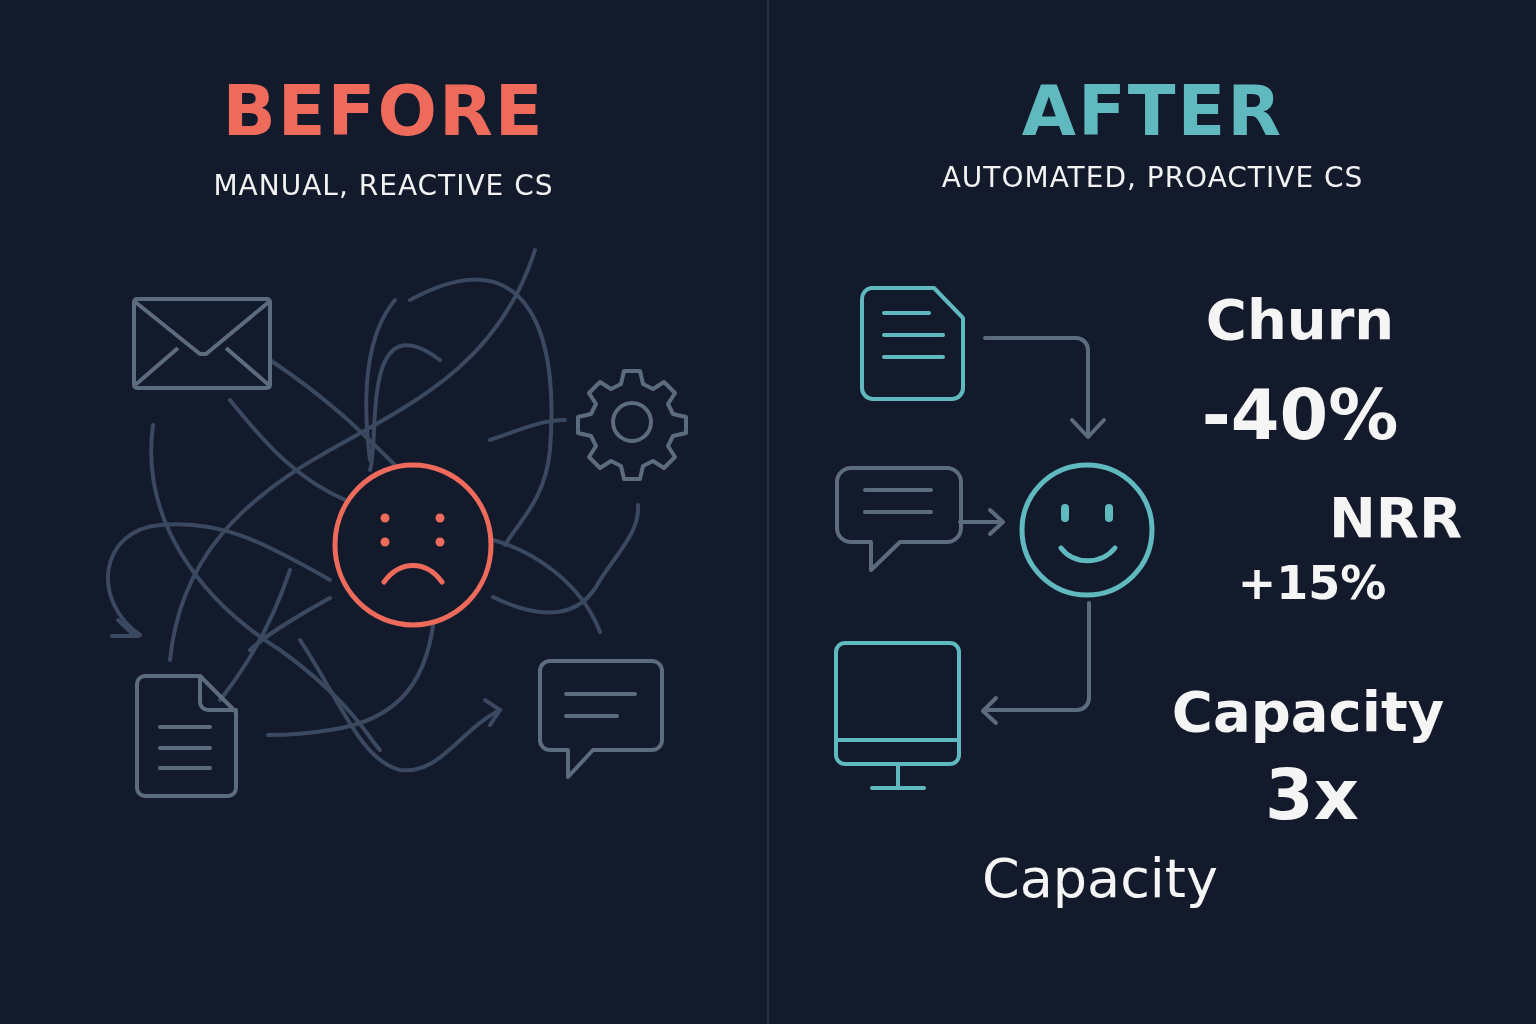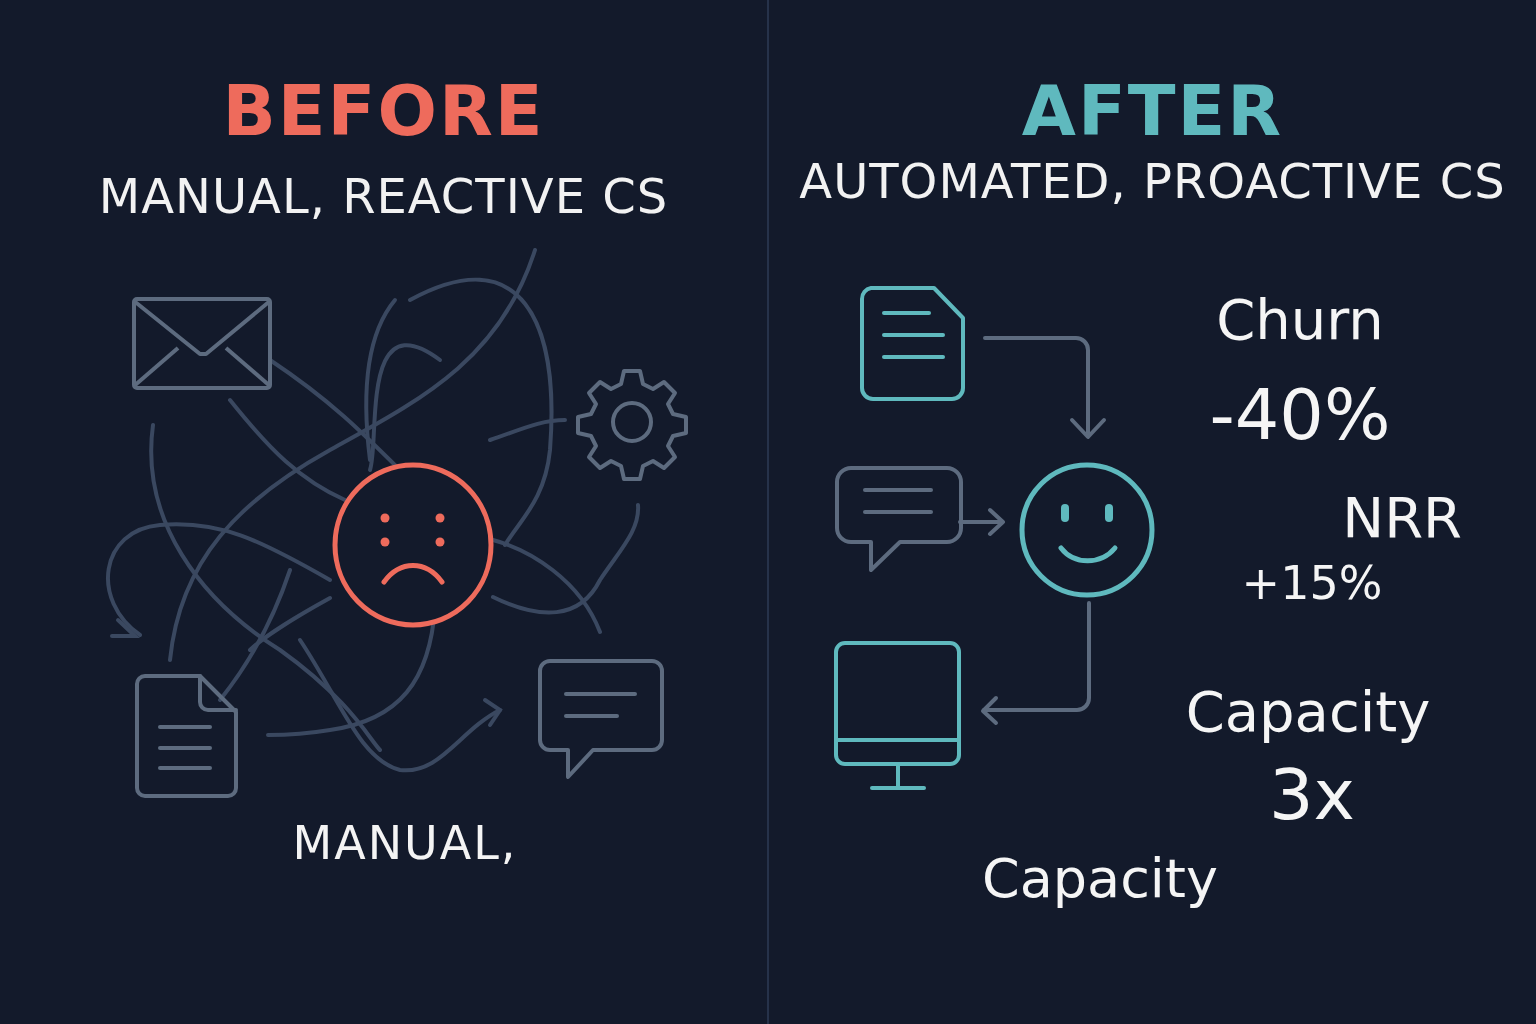--- a/index.html
+++ b/index.html
@@ -14,29 +14,29 @@
   .panel-right { left: 769px; width: 767px; }
   .divider {
     position: absolute; left: 767px; top: 0; width: 2px; height: 1024px;
     background: #26324a;
   }
   .title {
     position: absolute; font-weight: bold; font-size: 70px; letter-spacing: 2px;
     text-align: center; line-height: 1;
   }
   .subtitle {
-    position: absolute; color: #f2f2f2; font-size: 48px; letter-spacing: 1px;
+    position: absolute; color: #f2f2f2; font-size: 28px; letter-spacing: 1px;
     text-align: center; line-height: 1; font-weight: 500;
   }
   .caption {
     position: absolute; color: #f4f4f4; font-size: 46px; letter-spacing: 2px;
     text-align: center; line-height: 62px; font-weight: 500;
   }
   .metric {
-    position: absolute; color: #f5f5f5; text-align: center; line-height: 1; font-weight: normal;
+    position: absolute; color: #f5f5f5; text-align: center; line-height: 1; font-weight: bold;
   }
   svg { position: absolute; left: 0; top: 0; overflow: visible; }
 </style>
 </head>
 <body>
 
 <div class="panel panel-left">
   <div class="title" style="left:0;width:767px;top:76px;color:#ee6b5c;text-align:center;">BEFORE</div>
   <div class="subtitle" style="left:0;width:767px;top:172px;">MANUAL, REACTIVE CS</div>
 
@@ -92,29 +92,28 @@
       <ellipse cx="413" cy="545" rx="78" ry="80" fill="#131a2b" stroke="#ee6b5c" stroke-width="5"></ellipse>
       <circle cx="385" cy="518" r="4.5" fill="#ee6b5c"></circle>
       <circle cx="440" cy="518" r="4.5" fill="#ee6b5c"></circle>
       <circle cx="385" cy="542" r="4.5" fill="#ee6b5c"></circle>
       <circle cx="440" cy="542" r="4.5" fill="#ee6b5c"></circle>
       <path d="M384 582 C 400 560, 426 560, 442 582" fill="none" stroke="#ee6b5c" stroke-width="5" stroke-linecap="round"></path>
     </g>
   </svg>
 
   <div class="caption" style="left:0;width:810px;top:812px;">
-    <div>MANUAL,</div>
   </div>
 </div>
 
 <div class="divider"></div>
 
 <div class="panel panel-right">
   <div class="title" style="left:0;width:767px;top:76px;color:#5fb9be;">AFTER</div>
-  <div class="subtitle" style="left:0;width:767px;top:157px;">AUTOMATED, PROACTIVE CS</div>
+  <div class="subtitle" style="left:0;width:767px;top:164px;">AUTOMATED, PROACTIVE CS</div>
 
   <svg width="767" height="1024">
 
     <g fill="none" stroke="#5d6b7f" stroke-width="4" stroke-linecap="round" stroke-linejoin="round">
       <path d="M216 338 H 307 a 12 12 0 0 1 12 12 V 435"></path>
       <path d="M303 420 L 319 437 L 335 420"></path>
       <path d="M961 0"></path>
       <path d="M191 522 H 233"></path>
       <path d="M221 510 L 234 522 L 221 534"></path>
       <path d="M320 603 V 698 a 12 12 0 0 1 -12 12 H 215"></path>

